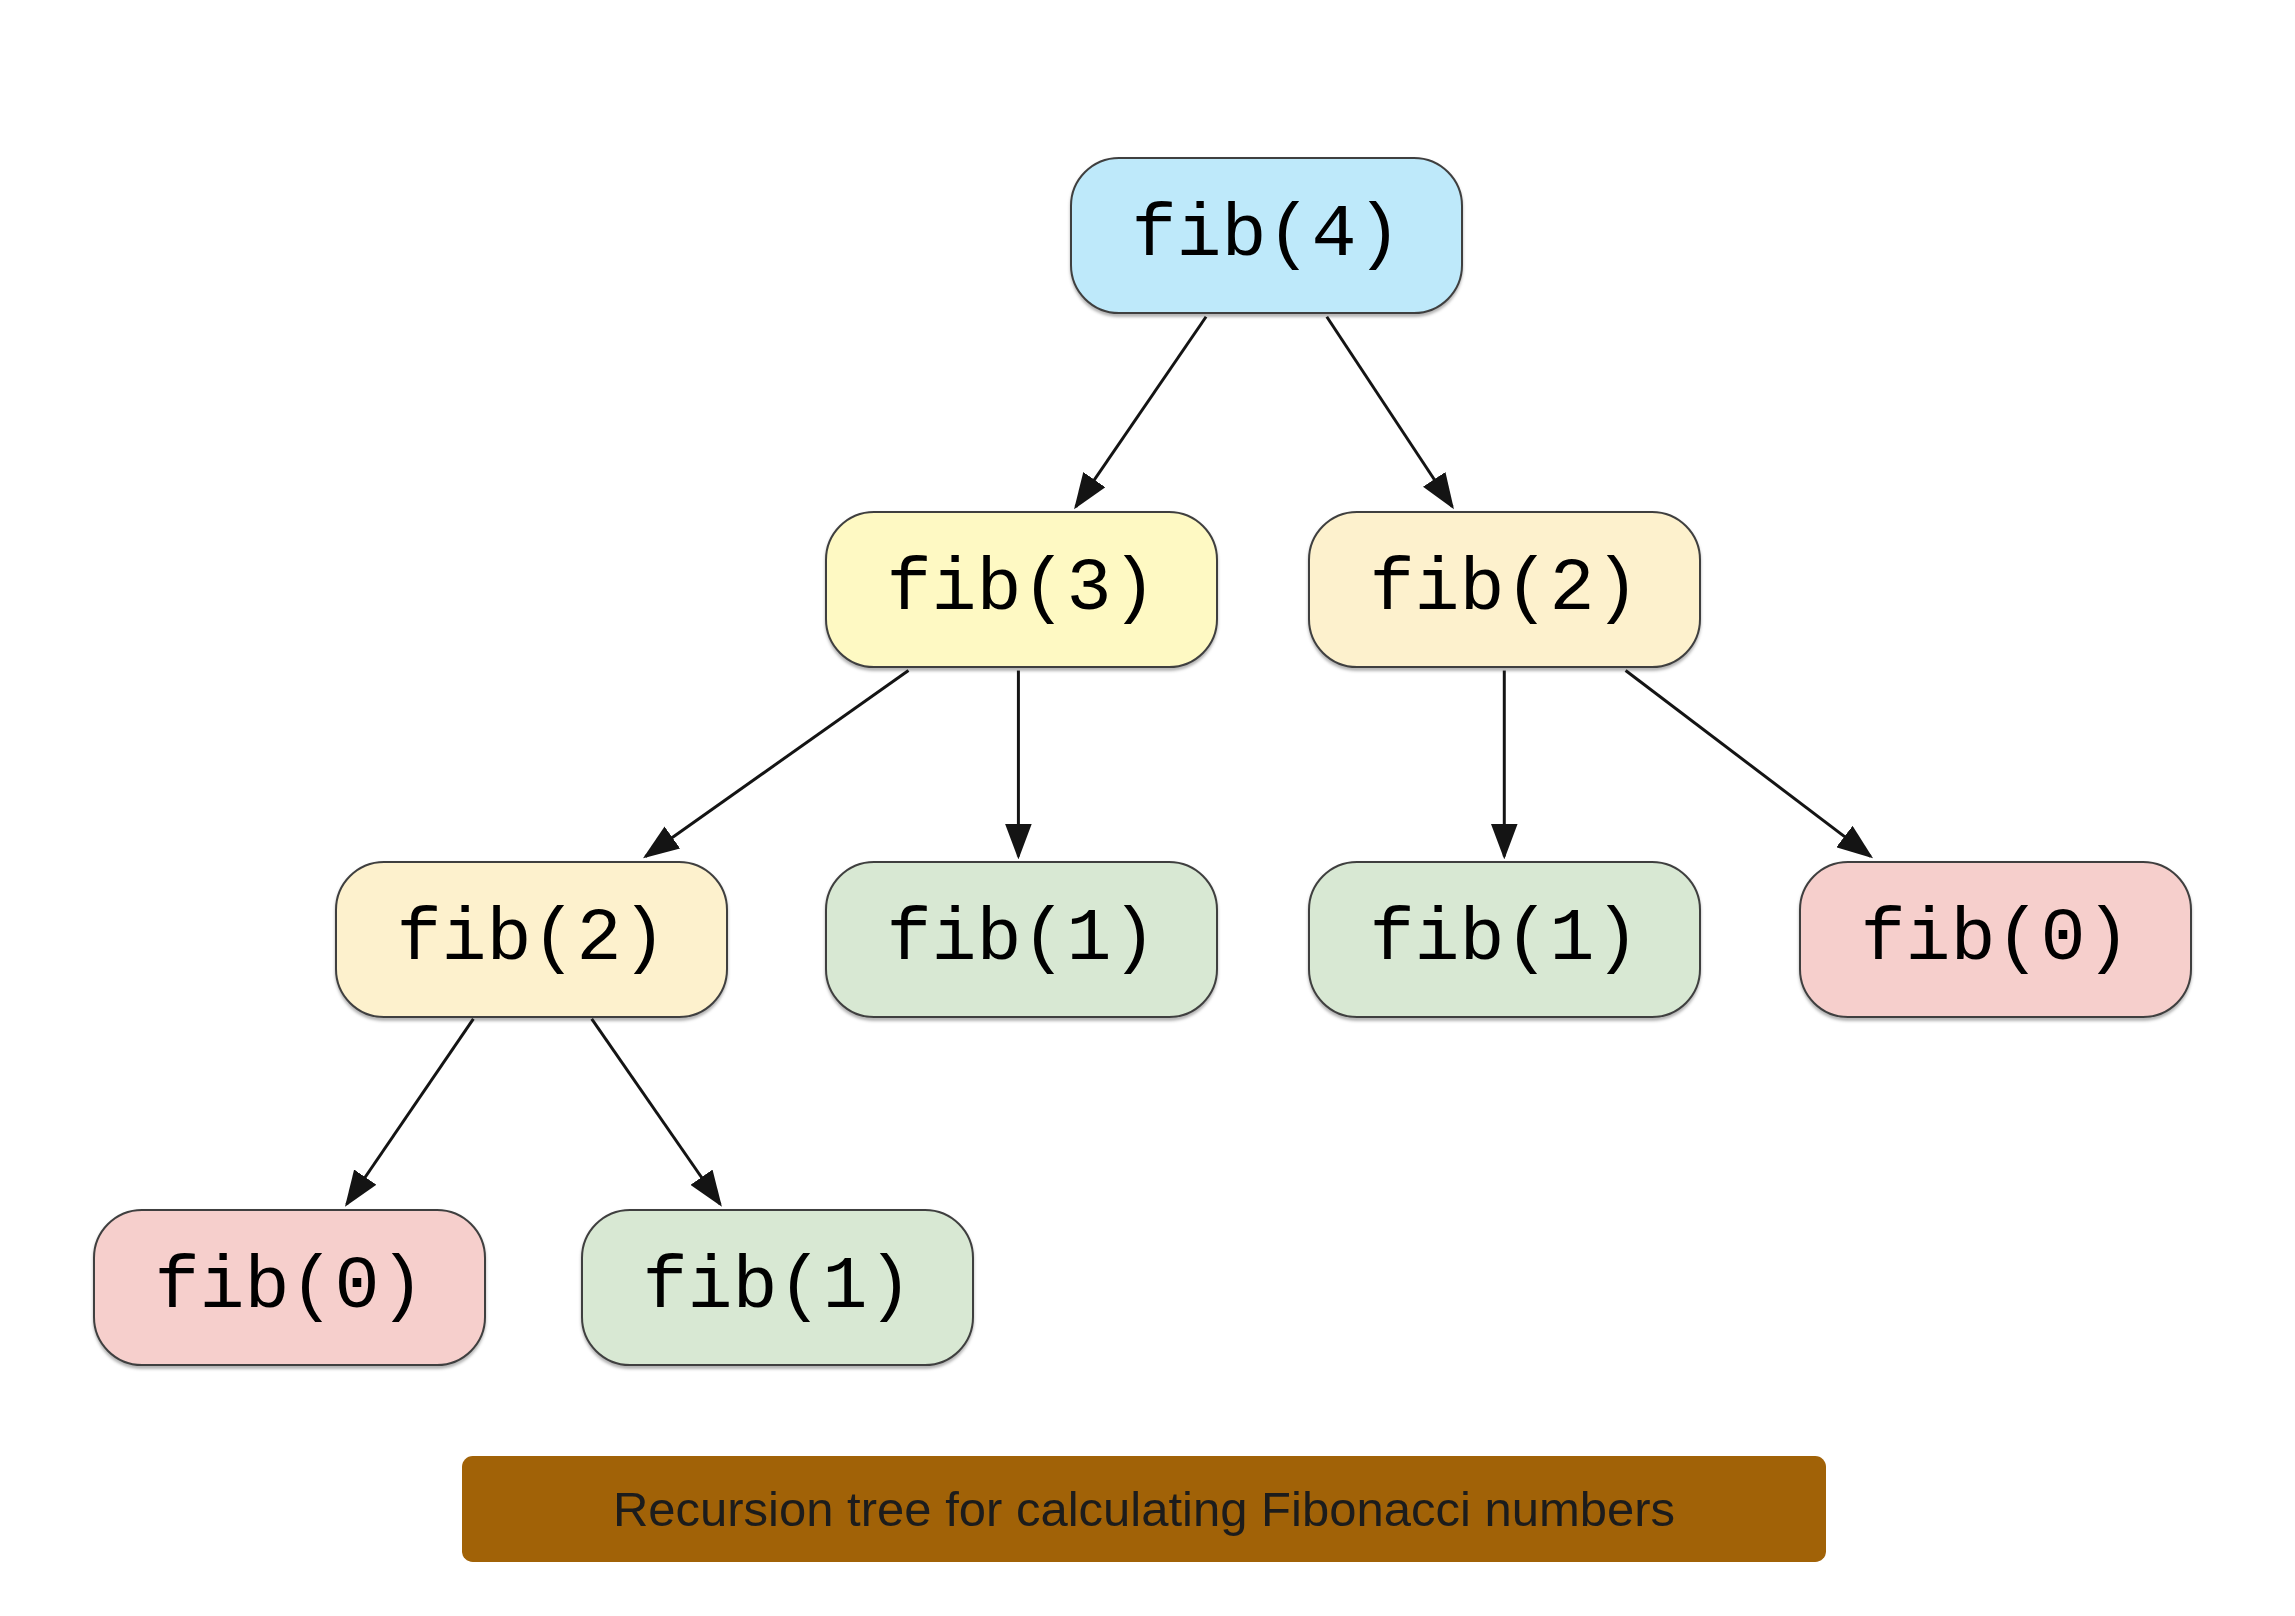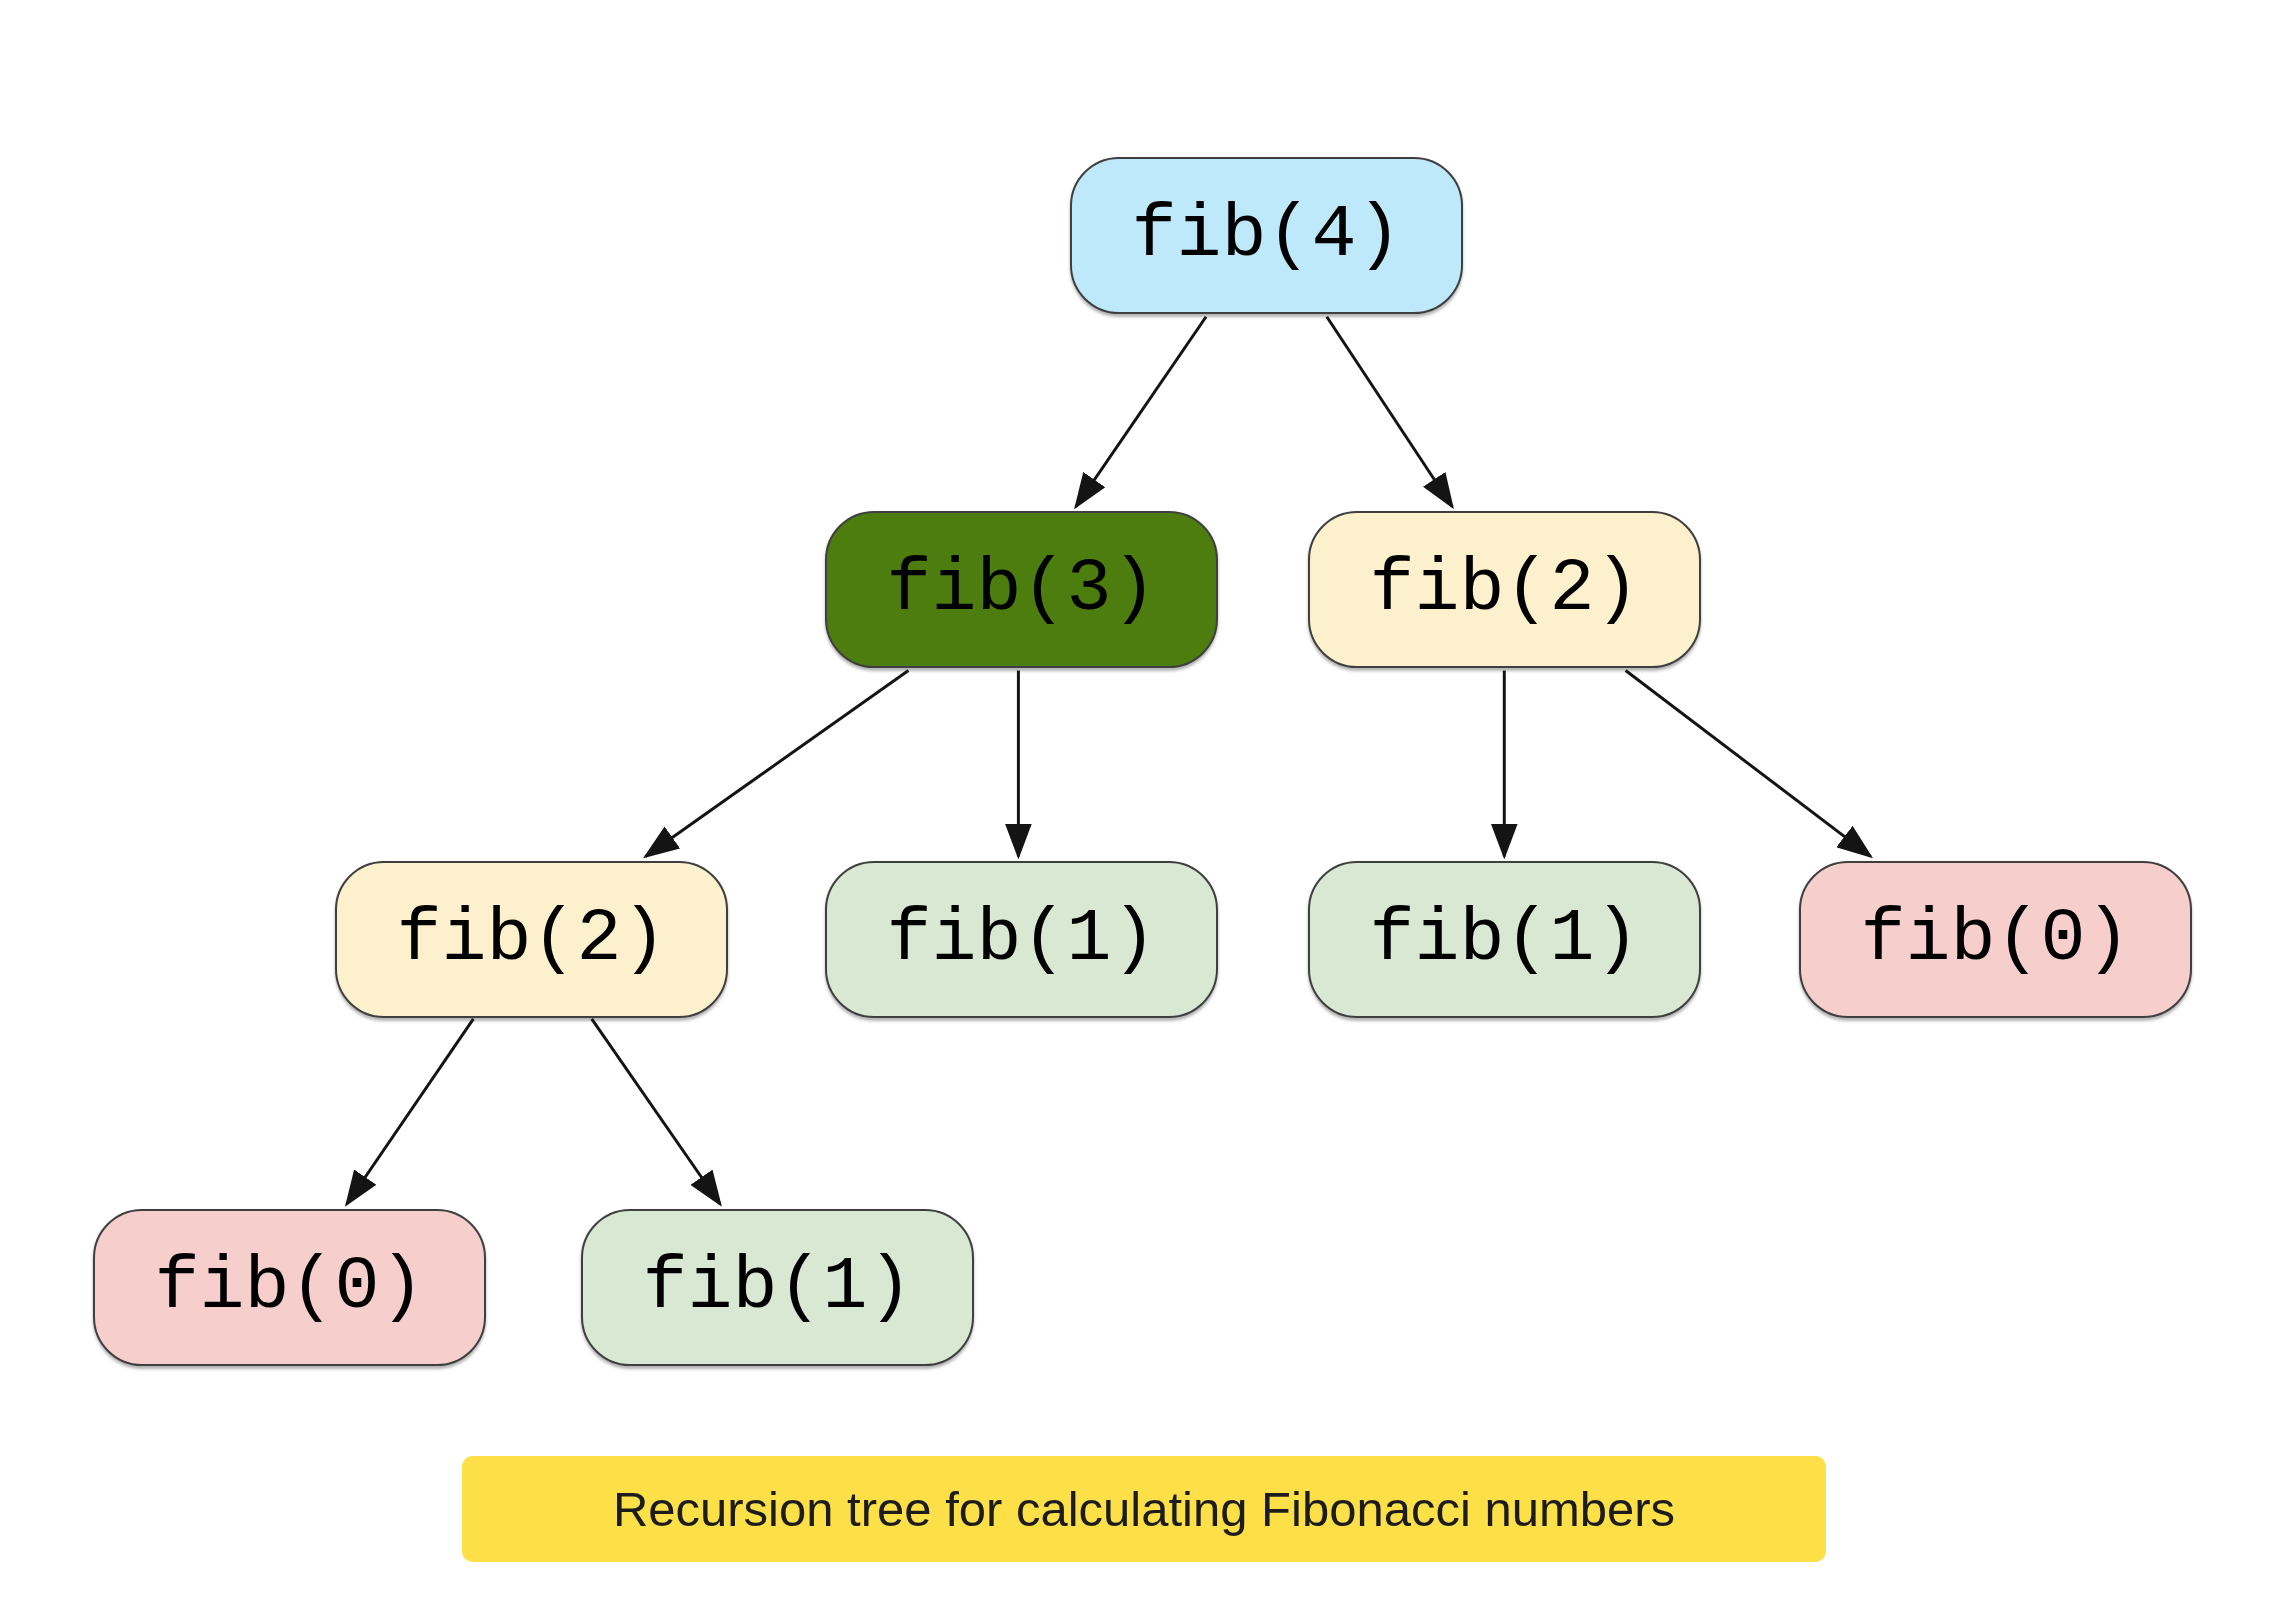--- a/index.html
+++ b/index.html
@@ -76,26 +76,26 @@
         <line x1="1704" y1="1122" x2="1704" y2="1433" stroke="#141414" stroke-width="5" marker-end="url(#arrowhead)"></line>
         <line x1="2517" y1="1122" x2="2517" y2="1433" stroke="#141414" stroke-width="5" marker-end="url(#arrowhead)"></line>
         <line x1="2720" y1="1122" x2="3130" y2="1433" stroke="#141414" stroke-width="5" marker-end="url(#arrowhead)"></line>
         <line x1="792" y1="1705" x2="580" y2="2015" stroke="#141414" stroke-width="5" marker-end="url(#arrowhead)"></line>
         <line x1="990" y1="1705" x2="1205" y2="2015" stroke="#141414" stroke-width="5" marker-end="url(#arrowhead)"></line>
       </g>
   </svg>
 
   <div id="node-layer">
       <div class="tree-node" style="left: 1070px; top: 157px; background: rgb(190, 233, 250); border-color: rgb(63, 63, 63); color: rgb(0, 0, 0);">fib(4)</div>
-      <div class="tree-node" style="left: 825px; top: 511px; background: #4d7c0f; border-color: rgb(63, 63, 63); color: rgb(0, 0, 0);">fib(3)</div>
+      <div class="tree-node" style="left: 825px; top: 511px; background: #fef9c3; border-color: rgb(63, 63, 63); color: rgb(0, 0, 0);">fib(3)</div>
       <div class="tree-node" style="left: 1308px; top: 511px; background: rgb(253, 241, 205); border-color: rgb(63, 63, 63); color: rgb(0, 0, 0);">fib(2)</div>
       <div class="tree-node" style="left: 335px; top: 861px; background: rgb(253, 241, 205); border-color: rgb(63, 63, 63); color: rgb(0, 0, 0);">fib(2)</div>
       <div class="tree-node" style="left: 825px; top: 861px; background: rgb(216, 232, 211); border-color: rgb(63, 63, 63); color: rgb(0, 0, 0);">fib(1)</div>
       <div class="tree-node" style="left: 1308px; top: 861px; background: rgb(216, 232, 211); border-color: rgb(63, 63, 63); color: rgb(0, 0, 0);">fib(1)</div>
       <div class="tree-node" style="left: 1799px; top: 861px; background: rgb(246, 207, 204); border-color: rgb(63, 63, 63); color: rgb(0, 0, 0);">fib(0)</div>
       <div class="tree-node" style="left: 93px; top: 1209px; background: rgb(246, 207, 204); border-color: rgb(63, 63, 63); color: rgb(0, 0, 0);">fib(0)</div>
       <div class="tree-node" style="left: 581px; top: 1209px; background: rgb(216, 232, 211); border-color: rgb(63, 63, 63); color: rgb(0, 0, 0);">fib(1)</div>
     </div>
 
-  <div class="caption" style="background: #fde047; color: rgb(28, 28, 28);">Recursion tree for calculating Fibonacci numbers</div>
+  <div class="caption" style="background: #a16207; color: rgb(28, 28, 28);">Recursion tree for calculating Fibonacci numbers</div>
 
 </div>
 
 
 </body></html>

